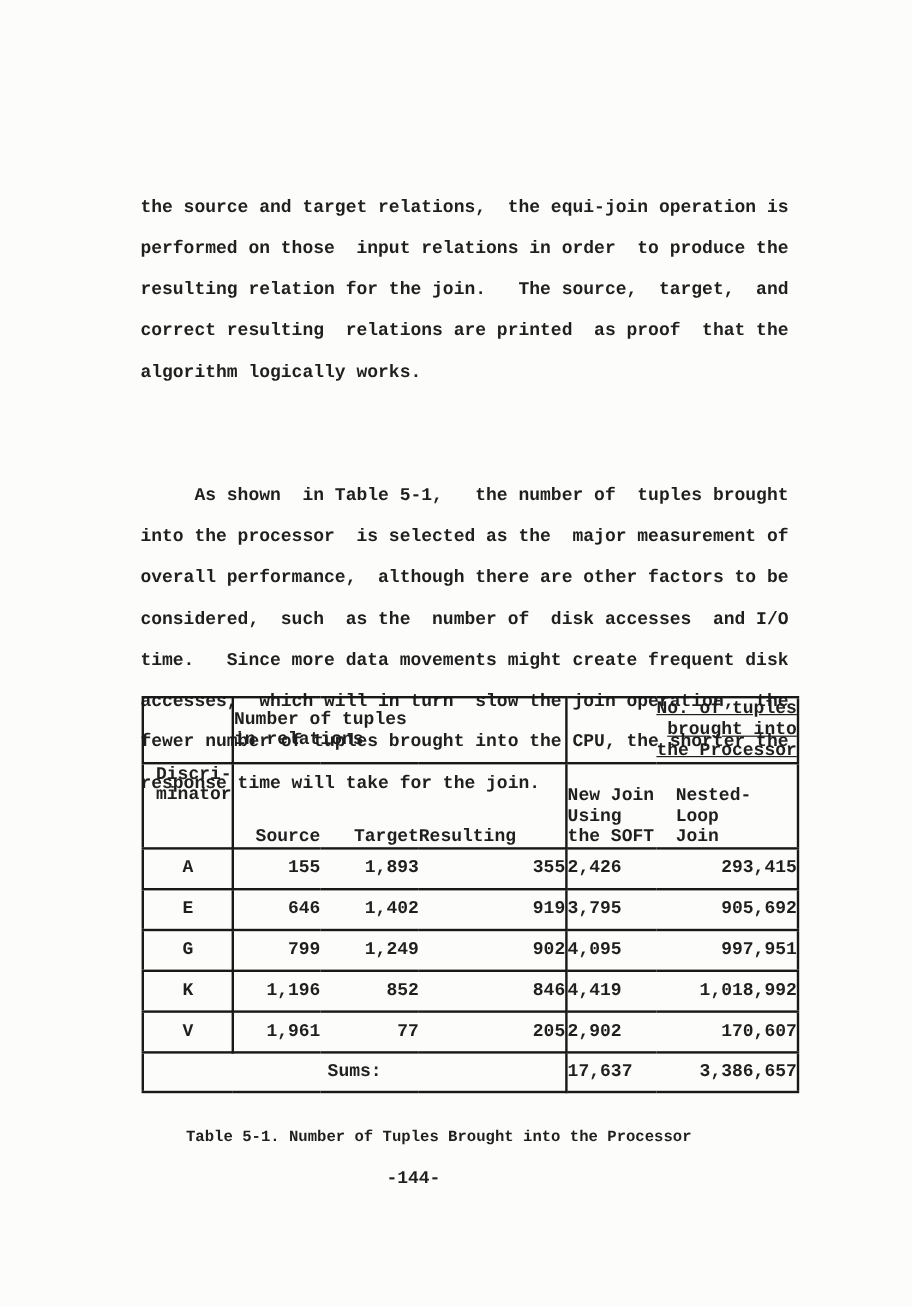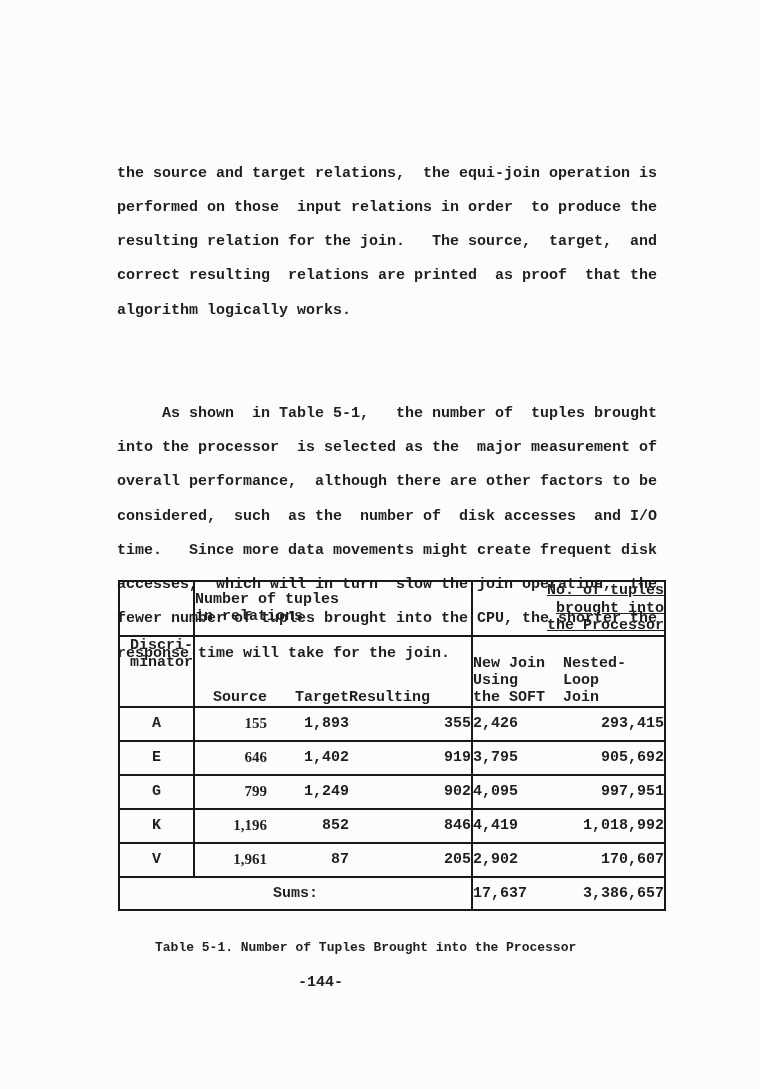--- a/index.html
+++ b/index.html
@@ -33,28 +33,28 @@
   tr.hr2{height:71px;}
   tr.dr{height:34px;}
   tr.sr{height:33px;}
   th.h-group1{text-align:left;padding-left:56px;white-space:pre;line-height:17.5px;vertical-align:middle;}
   th.h-group2{text-align:right;padding-left:39px;white-space:pre;line-height:17.5px;vertical-align:middle;text-decoration:underline;}
   th.h-disc{text-align:right;vertical-align:top;padding:6px 0 0 4px;white-space:pre;line-height:17px;font-family:Liberation Mono, monospace;}
   th.h-src,th.h-tgt{text-align:right;vertical-align:bottom;padding:0 4px 3px 0;}
   th.h-res{text-align:left;vertical-align:bottom;padding:0 0 3px 26px;}
   th.h-right{text-align:left;vertical-align:bottom;padding:0 0 3px 22px;white-space:pre;line-height:17px;margin-top:32px;}
   td.disc{text-align:center;vertical-align:middle;}
-  td.src{text-align:right;padding-right:4px;vertical-align:middle;font-family:Liberation Serif, serif;}
+  td.src{text-align:right;padding-right:4px;vertical-align:middle;}
   td.tgt{text-align:right;padding-right:4px;vertical-align:middle;}
   td.res{text-align:right;padding-right:50px;vertical-align:middle;}
   td.nj{text-align:left;padding-left:18px;vertical-align:middle;margin-top:31px;}
   td.nl{text-align:right;padding-right:8px;vertical-align:middle;margin-top:16px;}
   td.sums-label{text-align:center;padding-right:30px;vertical-align:middle;}
   .caption{position:absolute;left:155px;top:938px;font-size:13px;line-height:20px;white-space:pre;}
-  .page-number{position:absolute;left:298px;top:973px;font-size:15px;line-height:20px;}
+  .page-number{position:absolute;left:322px;top:973px;font-size:15px;line-height:20px;}
 </style>
 </head>
 <body style="background: rgb(252, 252, 250); color: rgb(31, 31, 31);">
 
 <div class="body-text">
   <pre>the source and target relations,  the equi-join operation is
 performed on those  input relations in order  to produce the
 resulting relation for the join.   The source,  target,  and
 correct resulting  relations are printed  as proof  that the
 algorithm logically works.</pre>
@@ -124,21 +124,21 @@
     <td class="disc v-r">K</td>
     <td class="src">1,196</td>
     <td class="tgt">852</td>
     <td class="res v-r">846</td>
     <td class="nj">4,419</td>
     <td class="nl">1,018,992</td>
   </tr>
   <tr class="dr">
     <td class="disc v-r">V</td>
     <td class="src">1,961</td>
-    <td class="tgt">87</td>
+    <td class="tgt">77</td>
     <td class="res v-r">205</td>
     <td class="nj">2,902</td>
     <td class="nl">170,607</td>
   </tr>
   <tr class="sr">
     <td class="sums-label v-r" colspan="4">Sums:</td>
     <td class="nj">17,637</td>
     <td class="nl">3,386,657</td>
   </tr>
 </tbody>

